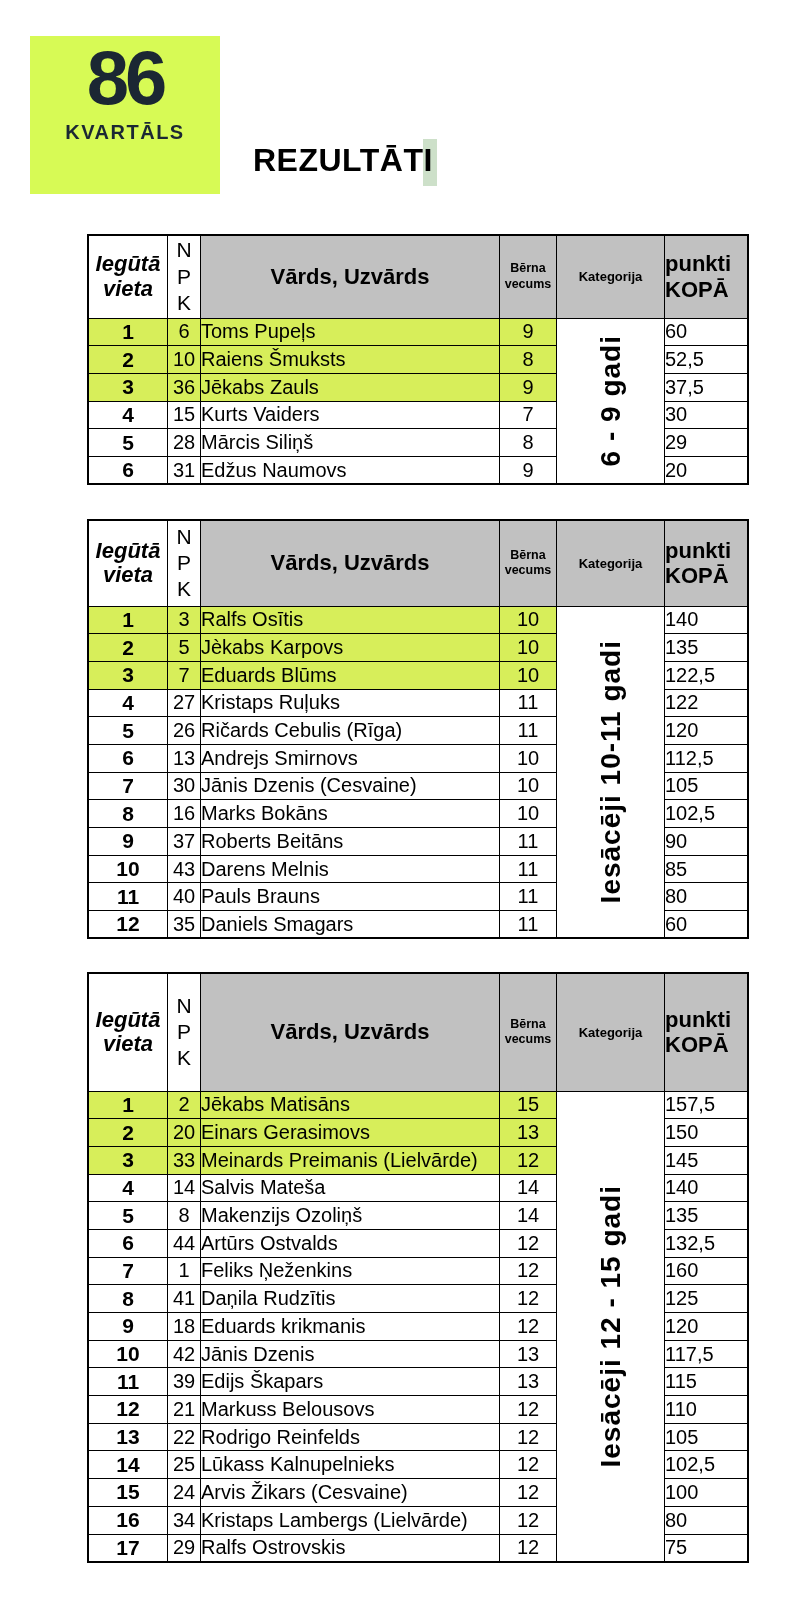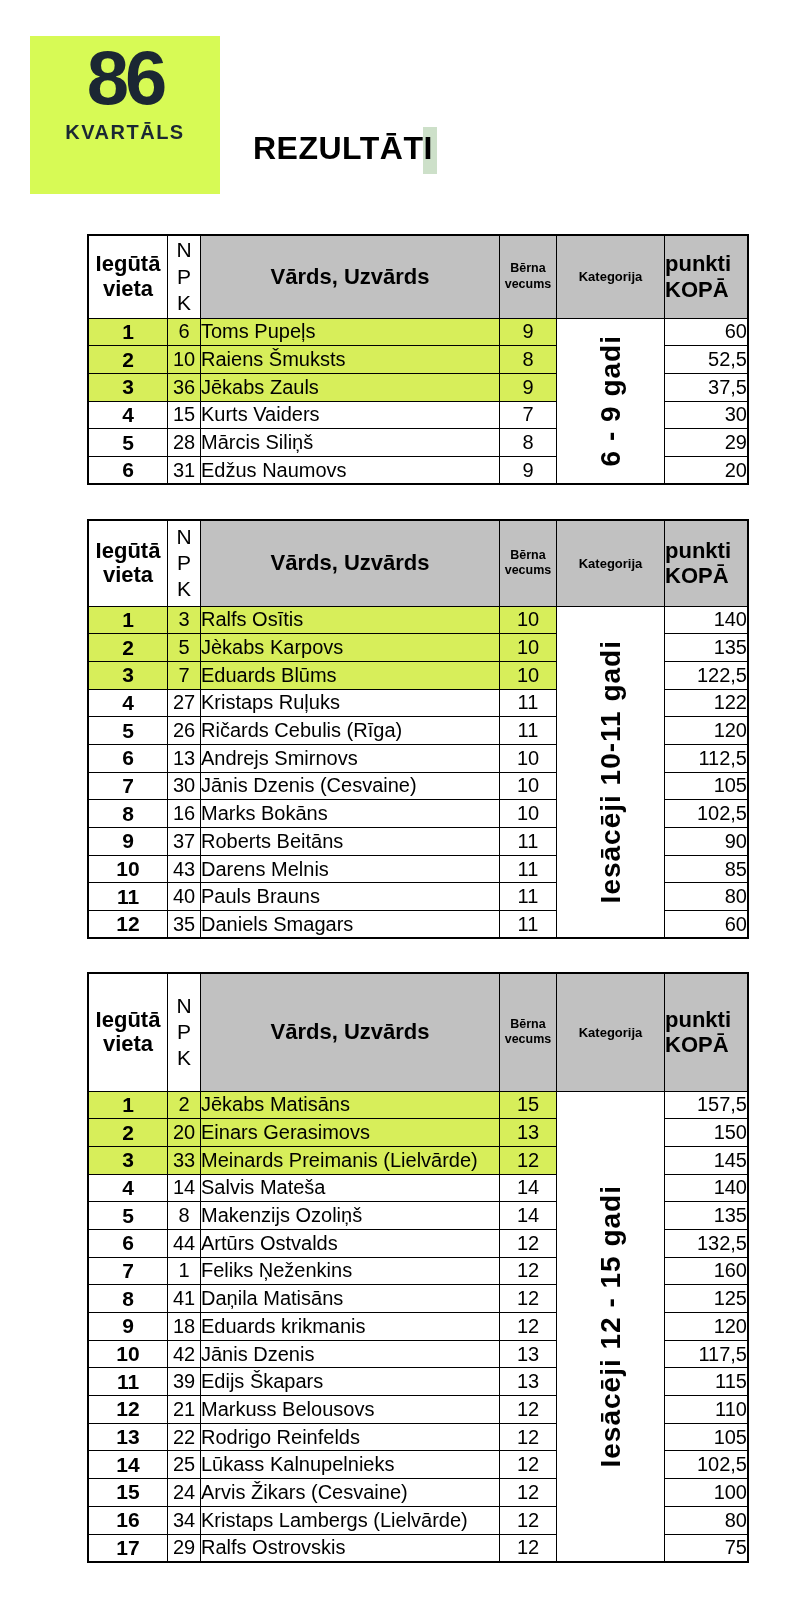--- a/index.html
+++ b/index.html
@@ -25,59 +25,59 @@
   }
   .logo-name {
     font-size: 20px; font-weight: 700; letter-spacing: 1.5px;
     color: var(--logo-fg, #1b2733); margin-top: 7px;
   }
 
   
   .title-block { position: absolute; left: 253px; top: 126px; }
   .title-line { display: flex; align-items: baseline; font-weight: 700; font-size: 21.5px; white-space: nowrap; }
   .title-line .year { font-size: 30px; letter-spacing: -1px; }
-  .subtitle { font-weight: 700; font-size: 32px; margin-top: 1px; letter-spacing: 0.5px; }
+  .subtitle { font-weight: 700; font-size: 32px; margin-top: 13px; letter-spacing: 0.5px; }
   .cursor-block {
     background: var(--cursor, #cde0c9);
     display: inline-block;
     padding: 3px 4px 7px 0;
     margin-bottom: -7px;
   }
 
   
   .table-wrap { position: absolute; left: 87px; }
   table.results { border-collapse: collapse; table-layout: fixed; border: 2.5px solid #000; }
   table.results th, table.results td { border: 1.5px solid #000; padding: 0; overflow: hidden; }
 
   .c-place { width: 78px; }
   .c-npk   { width: 32px; }
   .c-name  { width: 298px; }
   .c-age   { width: 56px; }
   .c-cat   { width: 107px; }
   .c-pts   { width: 82px; }
 
-  th.h-place { background: #fff; font-weight: 700; font-size: 22px; line-height: 1.12; text-align: center; }
+  th.h-place { background: #fff; font-weight: 700; font-size: 22px; line-height: 1.12; text-align: center; font-style: italic; }
   th.h-npk   { background: #fff; font-weight: 400; font-size: 21px; line-height: 1.25; text-align: center; }
   th.h-name  { background: var(--gray, #c1c1c1); font-weight: 700; font-size: 22px; text-align: center; }
   th.h-age   { background: var(--gray, #c1c1c1); font-weight: 700; font-size: 12.5px; line-height: 1.25; text-align: center; }
   th.h-cat   { background: var(--gray, #c1c1c1); font-weight: 700; font-size: 13px; text-align: center; }
   th.h-pts   { background: var(--gray, #c1c1c1); font-weight: 700; font-size: 22px; line-height: 1.15; text-align: left; padding-left: 7px; margin-top: 41px; }
 
   tbody tr { height: 27.7px; }
   td.b-place { font-weight: 700; font-size: 21px; text-align: center; }
   td.b-npk   { font-size: 20px; text-align: center; }
   td.b-name  { font-size: 20px; text-align: left; padding-left: 5px; white-space: nowrap; }
   td.b-age   { font-size: 20px; text-align: center; }
   td.b-cat   { background: #fff; text-align: center; vertical-align: middle; }
   td.b-cat .rot {
     writing-mode: vertical-rl; transform: rotate(180deg);
     font-weight: 700; font-size: 28px; letter-spacing: 1px;
     white-space: nowrap; margin: 0 auto;
   }
-  td.b-pts   { font-size: 20px; text-align: right; padding-right: 5px; }
+  td.b-pts   { font-size: 20px; text-align: left; padding-right: 5px; }
   td.hl      { background: var(--hl, #d7ee5a); }
 </style>
 </head>
 <body>
 
 <div class="logo">
   <div class="logo-number">86</div>
   <div class="logo-name">KVARTĀLS</div>
 </div>
 
@@ -325,21 +325,21 @@
           <tr>
             <td class="b-place">7</td>
             <td class="b-npk">1</td>
             <td class="b-name">Feliks Ņeženkins</td>
             <td class="b-age">12</td>
             <td class="b-pts">160</td>
           </tr>
           <tr>
             <td class="b-place">8</td>
             <td class="b-npk">41</td>
-            <td class="b-name">Daņila Matisāns</td>
+            <td class="b-name">Daņila Rudzītis</td>
             <td class="b-age">12</td>
             <td class="b-pts">125</td>
           </tr>
           <tr>
             <td class="b-place">9</td>
             <td class="b-npk">18</td>
             <td class="b-name">Eduards krikmanis</td>
             <td class="b-age">12</td>
             <td class="b-pts">120</td>
           </tr>

